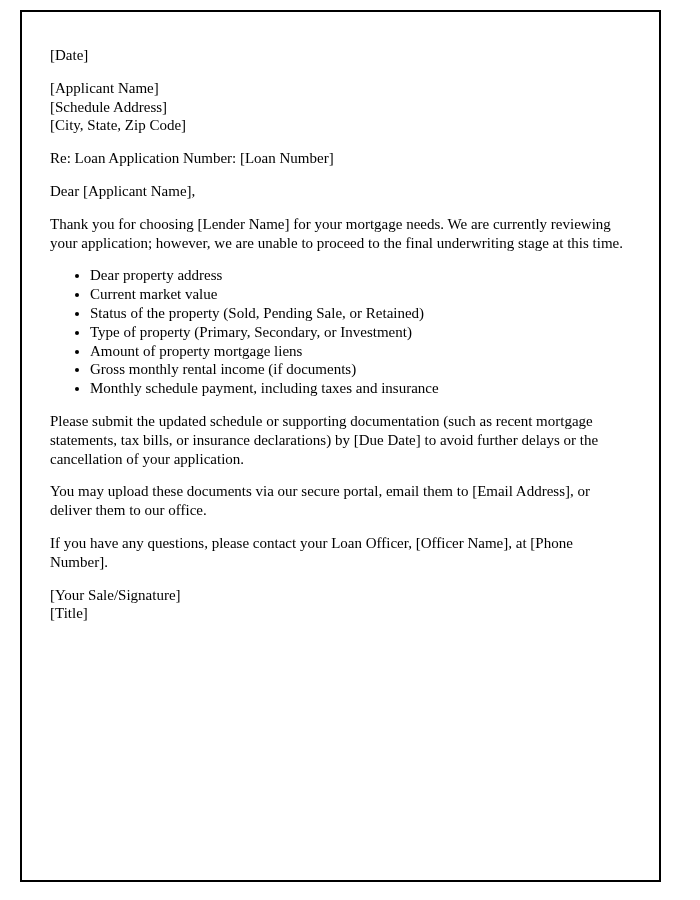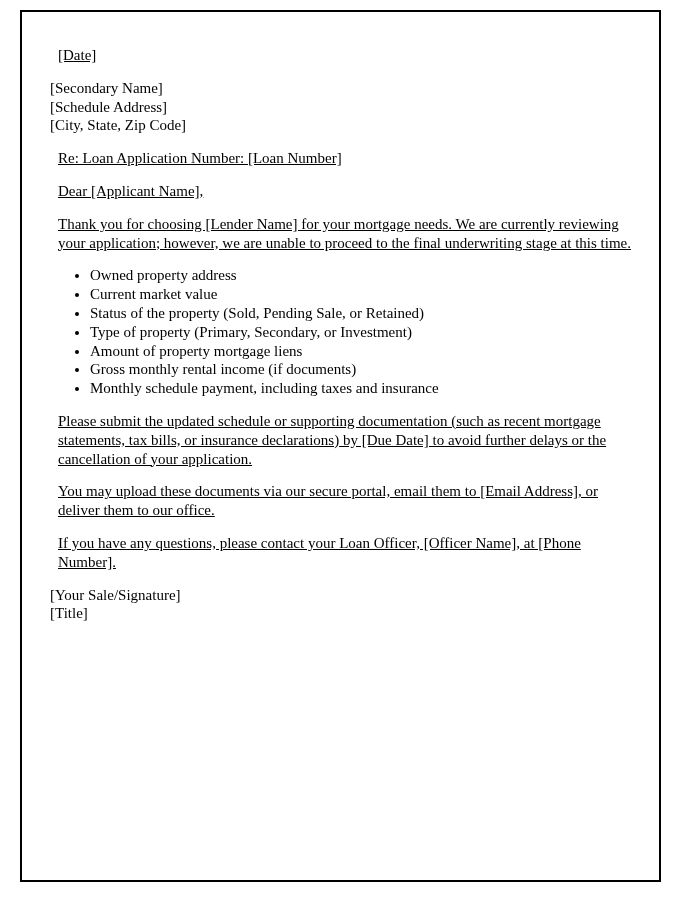--- a/index.html
+++ b/index.html
@@ -23,22 +23,21 @@
     border: 2px solid #000000;
     box-sizing: border-box;
     background: #ffffff;
   }
   .letter {
     padding: 34px 28px 30px 28px;
     font-size: 15px;
     line-height: 18.8px;
   }
   .para {
-    margin: 0 0 14px 8px;
-    text-decoration: underline;
+    margin: 0 0 14px 0;
   }
   .line {
     margin: 0;
   }
   .block {
     margin: 0 0 14px 0;
   }
   .bullets {
     margin: 0 0 14px 0;
     padding-left: 40px;
@@ -53,34 +52,34 @@
 </style>
 </head>
 <body>
 
 <div class="page-border">
   <div class="letter">
 
     <p class="para">[Date]</p>
 
     <div class="block">
-      <p class="line">[Secondary Name]</p>
+      <p class="line">[Applicant Name]</p>
       <p class="line">[Schedule Address]</p>
       <p class="line">[City, State, Zip Code]</p>
     </div>
 
     <p class="para">Re: Loan Application Number: [Loan Number]</p>
 
     <p class="para">Dear [Applicant Name],</p>
 
     <p class="para">Thank you for choosing [Lender Name] for your mortgage needs. We are currently reviewing your application; however, we are unable to proceed to the final underwriting stage at this time.</p>
 
 
     <ul class="bullets">
-      <li>Owned property address</li>
+      <li>Dear property address</li>
       <li>Current market value</li>
       <li>Status of the property (Sold, Pending Sale, or Retained)</li>
       <li>Type of property (Primary, Secondary, or Investment)</li>
       <li>Amount of property mortgage liens</li>
       <li>Gross monthly rental income (if documents)</li>
       <li>Monthly schedule payment, including taxes and insurance</li>
     </ul>
 
     <p class="para">Please submit the updated schedule or supporting documentation (such as recent mortgage statements, tax bills, or insurance declarations) by [Due Date] to avoid further delays or the cancellation of your application.</p>
 

